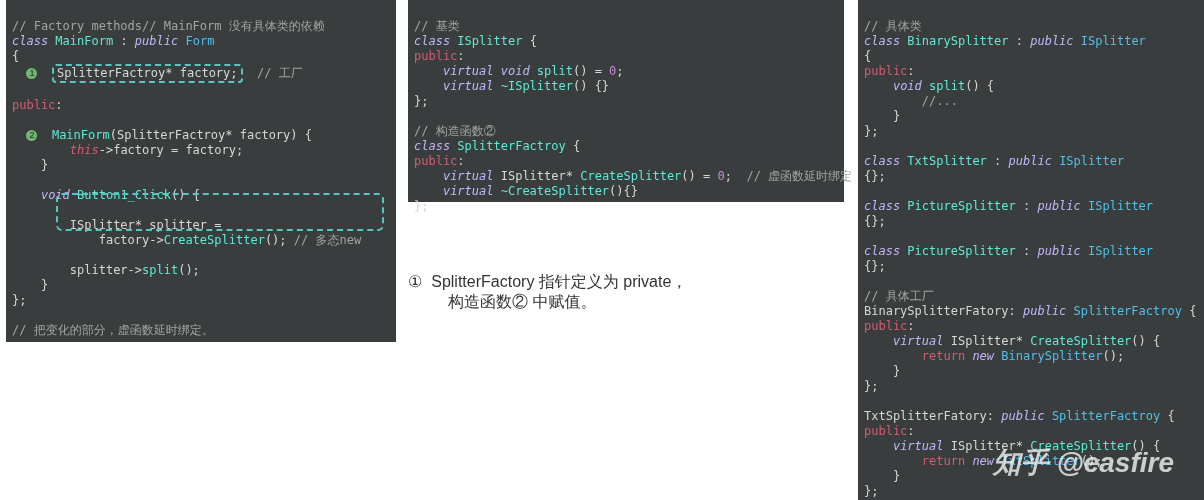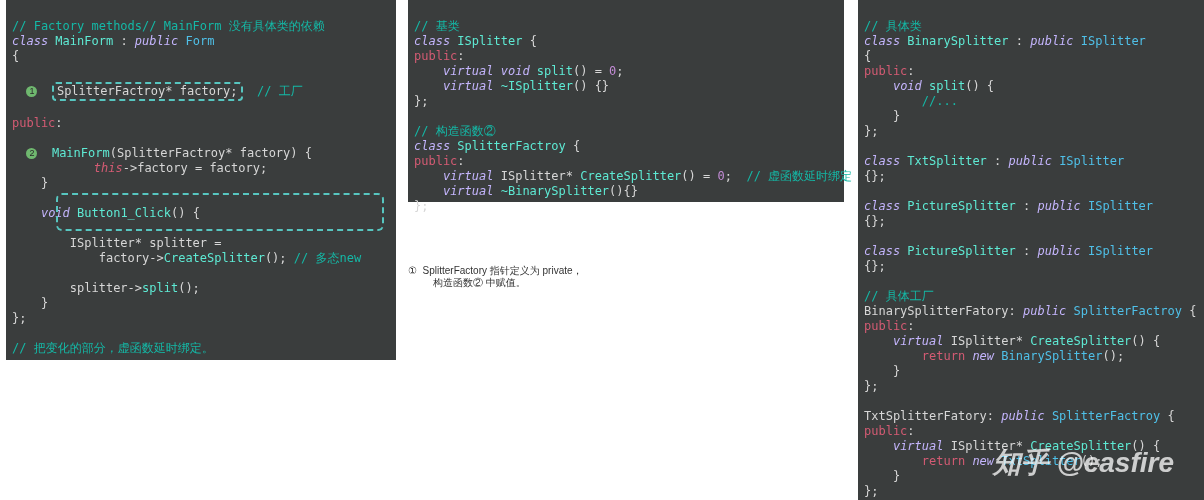--- a/index.html
+++ b/index.html
@@ -16,52 +16,51 @@
     position: absolute;
     background: #3a3d3d;
     color: #d7d7d7;
     padding: 4px 6px;
     white-space: pre;
   }
   .cap {
     position: absolute;
     color: #333;
     font-family: sans-serif;
-    font-size: 10px;
+    font-size: 16px;
     white-space: pre;
   }
-  .c-comment { color: #14b8a6; }
+  .c-comment { color: #a3a3a3; }
   .c-kw      { color: #c4b5fd; font-style: italic; }
   .c-kw2     { color: #d35b73; }
   .c-type    { color: #4fc0e8; }
   .c-typeN   { color: #4fc0e8; }
   .c-func    { color: #5eead4; }
   .c-num     { color: #c38cd6; }
-  .c-this    { color: #d35b73; font-style: italic; margin-left: 24px; }
+  .c-this    { color: #d35b73; font-style: italic; }
   .c-white   { color: #d7d7d7; }
   .c-return  { color: #d35b73; }
 
   .badge {
     display: inline-block;
     width: 11px; height: 11px;
     border-radius: 50%;
     background: #6fb86f;
     color: #2a2a2a;
     font-size: 9px;
     line-height: 11px;
     text-align: center;
     font-family: sans-serif;
     vertical-align: 1px;
   }
   .dashbox {
     border: 2px dashed #57c6c0;
     border-radius: 4px;
     padding: 0 3px;
     display: inline-block;
-    margin-top: 18px;
   }
   .dashbox2 {
     position: absolute;
     border: 2px dashed #57c6c0;
     border-radius: 6px;
   }
   .watermark {
     position: absolute;
     right: 30px;
     bottom: 20px;
@@ -106,21 +105,21 @@
 <span class="c-kw">class</span> <span class="c-func">ISplitter</span> <span>{</span>
 <span class="c-kw2">public</span><span>:</span>
     <span class="c-kw">virtual</span> <span class="c-kw">void</span> <span class="c-func">split</span><span>() = </span><span class="c-num">0</span><span>;</span>
     <span class="c-kw">virtual</span> <span class="c-func">~ISplitter</span><span>() {}</span>
 <span>};</span>
 
 <span class="c-comment">// 构造函数②</span>
 <span class="c-kw">class</span> <span class="c-func">SplitterFactroy</span> <span>{</span>
 <span class="c-kw2">public</span><span>:</span>
     <span class="c-kw">virtual</span> <span class="c-white">ISplitter*</span> <span class="c-func">CreateSplitter</span><span>() = </span><span class="c-num">0</span><span>;</span>  <span class="c-comment">// 虚函数延时绑定</span>
-    <span class="c-kw">virtual</span> <span class="c-func">~BinarySplitter</span><span>(){}</span>
+    <span class="c-kw">virtual</span> <span class="c-func">~CreateSplitter</span><span>(){}</span>
 <span>};</span>
 </div>
 
 <div class="cap" style="left:408px; top:252px;">
 <span>①  SplitterFactory 指针定义为 private，</span>
 <span>         构造函数② 中赋值。</span>
 </div>
 
 <div class="pane" style="left:858px; top:0; width:346px; height:500px;">
 <span class="c-comment">// 具体类</span>

